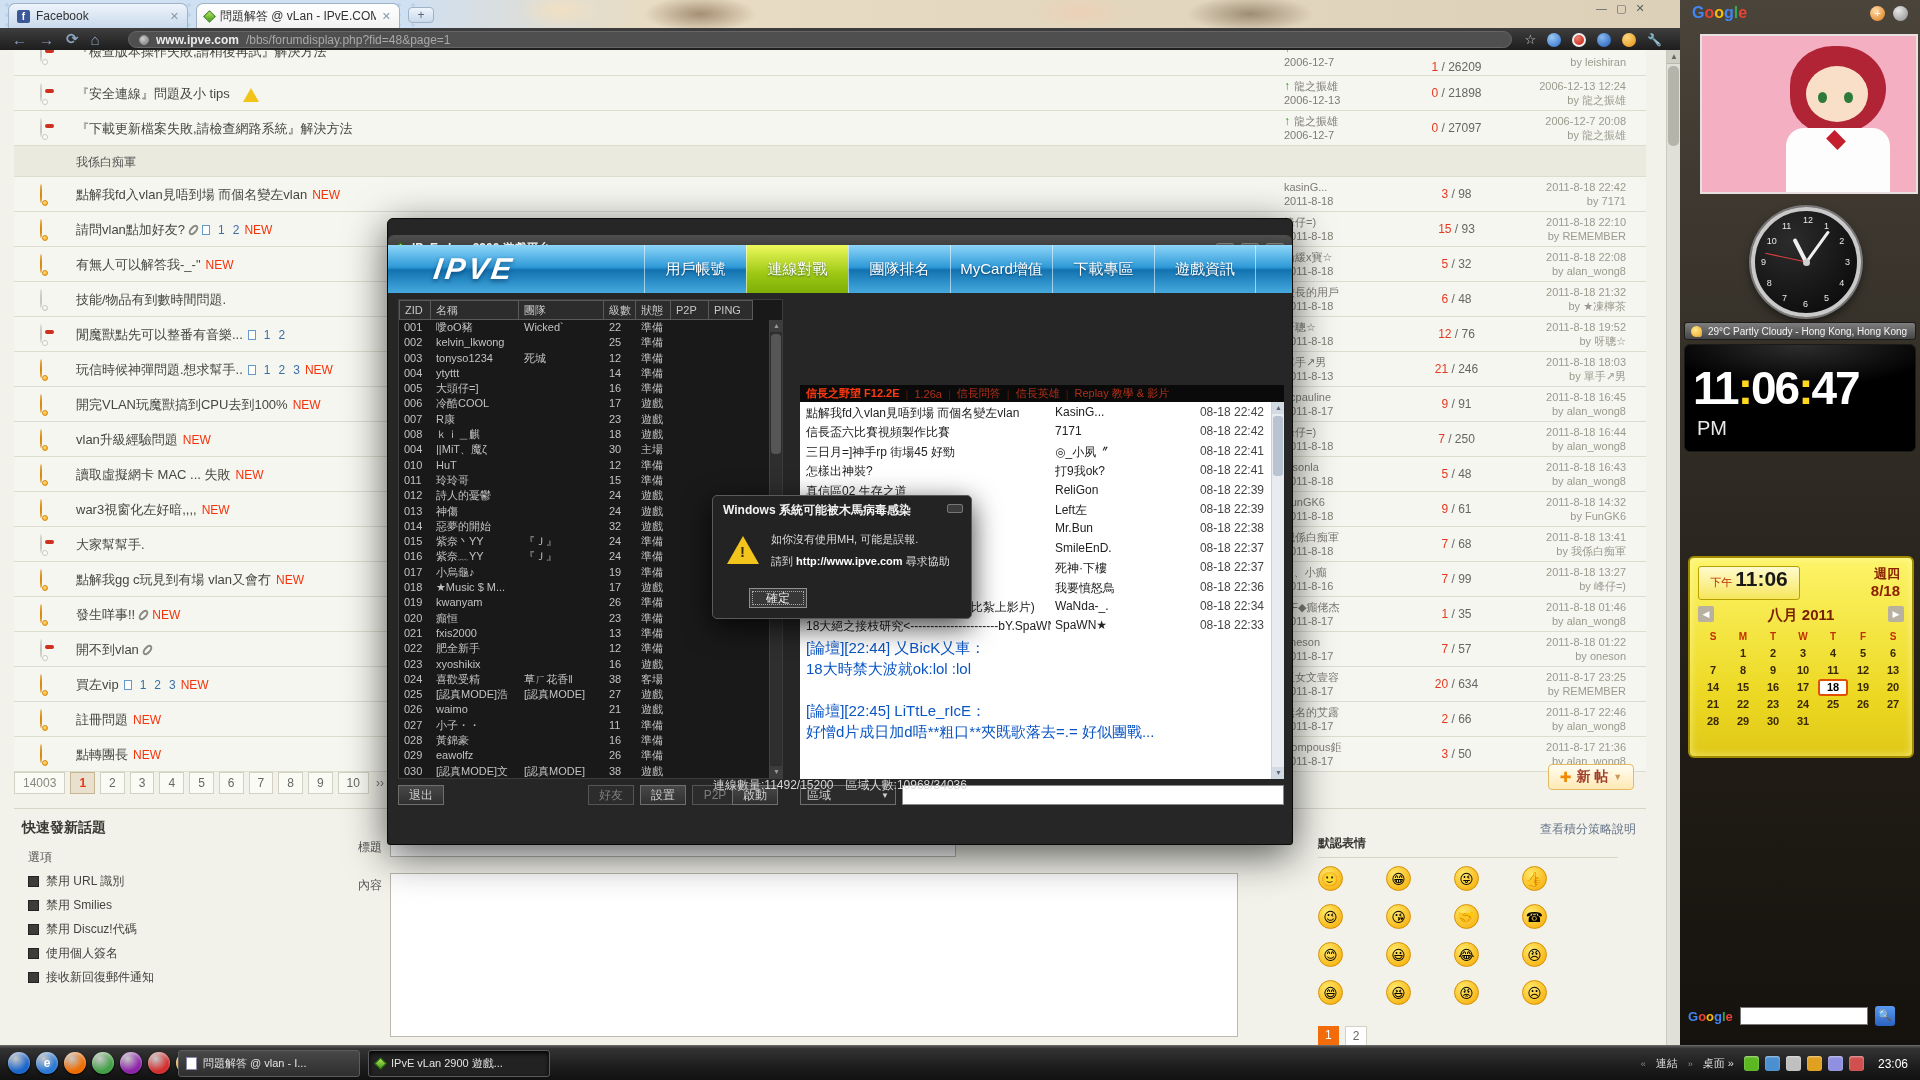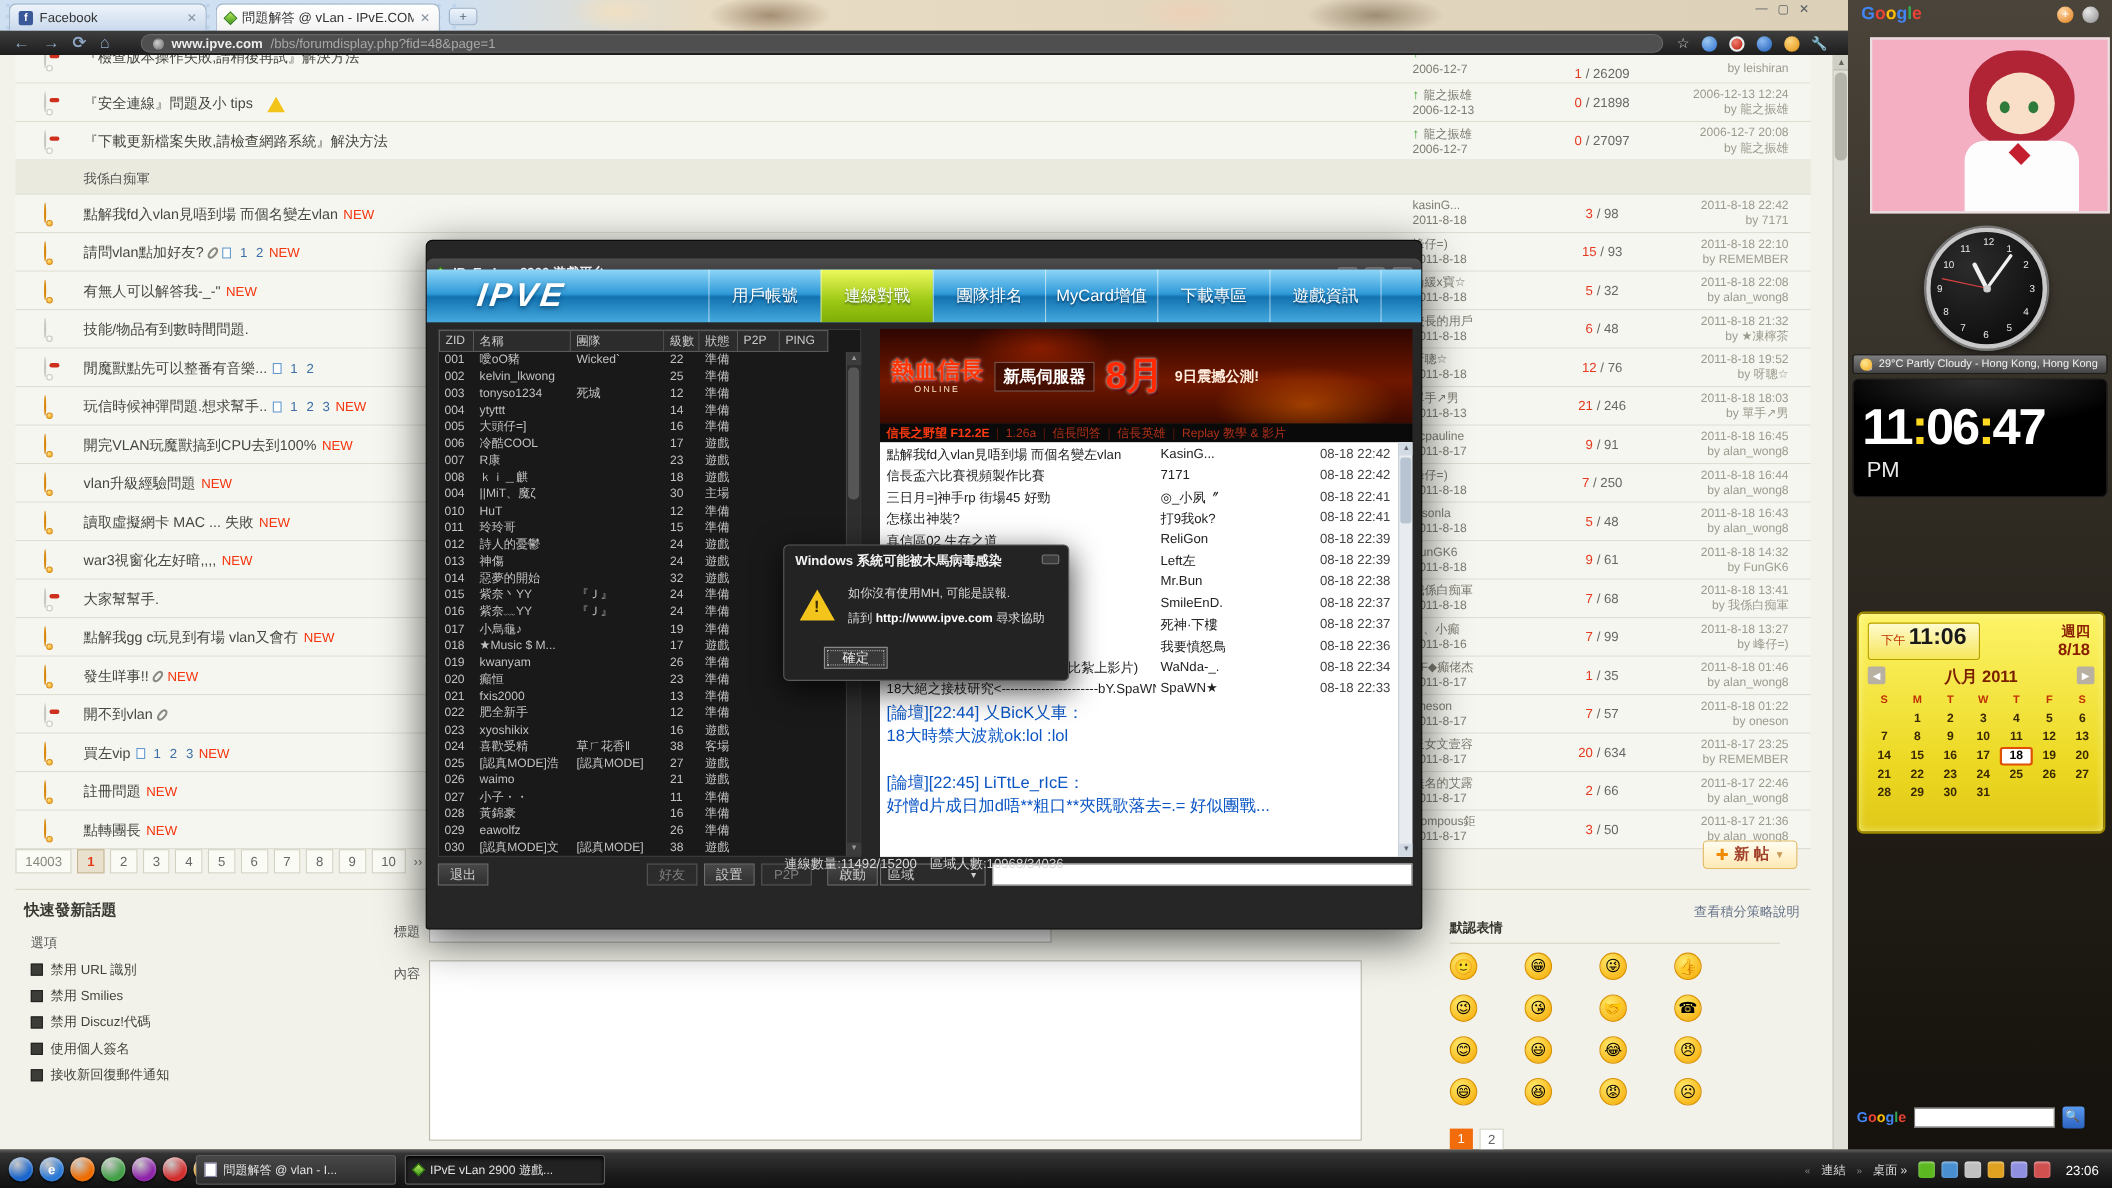--- a/index.html
+++ b/index.html
@@ -931,29 +931,20 @@
           </div>
         </div>
       <div class="pscroll">
         <div class="a1">▲</div>
         <div class="th"></div>
         <div class="a2">▼</div>
       </div>
     </div>
 
     <div class="rpanel">
-      <div class="banner">
-        <div class="bn-logo">
-          <span class="bn-main">熱血信長</span>
-          <span class="bn-sub">ONLINE</span>
-        </div>
-        <span class="bn-mid">新馬伺服器</span>
-        <span class="bn-big">8月</span>
-        <span class="bn-tail">9日震撼公測!</span>
-      </div>
       <div class="linkbar" id="chat-tabs">
           <span class="first">信長之野望 F12.2E</span>
           <span class="sep">|</span>
           <span class="it">1.26a</span>
           <span class="sep">|</span>
           <span class="it">信長問答</span>
           <span class="sep">|</span>
           <span class="it">信長英雄</span>
           <span class="sep">|</span>
           <span class="it">Replay 教學 &amp; 影片</span>
@@ -1034,21 +1025,21 @@
           <div class="a2">▼</div>
         </div>
       </div>
     </div>
 
     <div class="ibtn" style="left:10px;">退出</div>
     <div id="ipve-buttons">
         <div class="ibtn dim" style="left: 200px;">好友</div>
         <div class="ibtn" style="left: 252px;">設置</div>
         <div class="ibtn dim" style="left: 304px;">P2P</div>
-        <div class="ibtn" style="left: 364px; font-family: Liberation Mono, monospace;">啟動</div>
+        <div class="ibtn" style="left: 344px; font-family: Liberation Mono, monospace;">啟動</div>
       </div>
     <div class="region">
       <span>區域</span>
       <span style="font-size:8px;">▼</span>
     </div>
     <input class="rinput" style="">
     <div class="istatus">連線數量:11492/15200　區域人數:10968/34036</div>
   </div>
 
   <div class="dlg">

